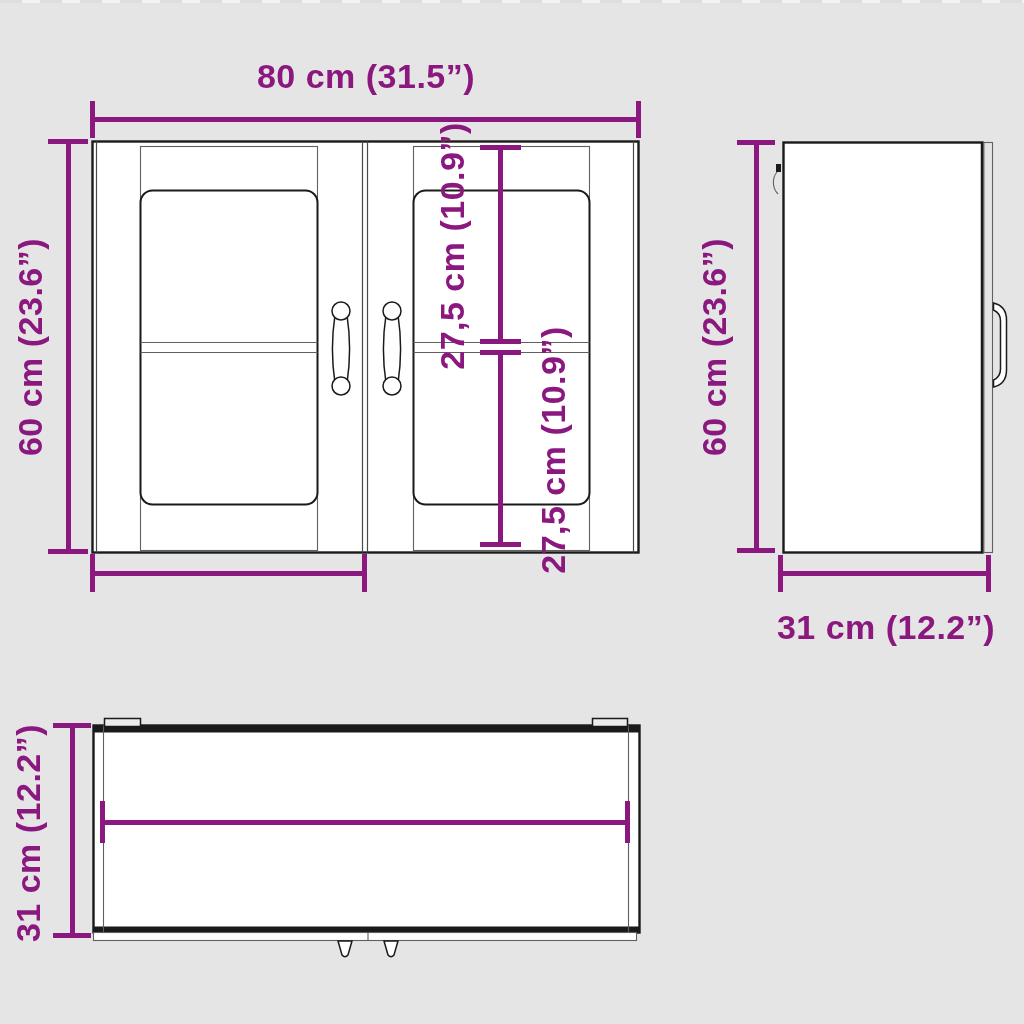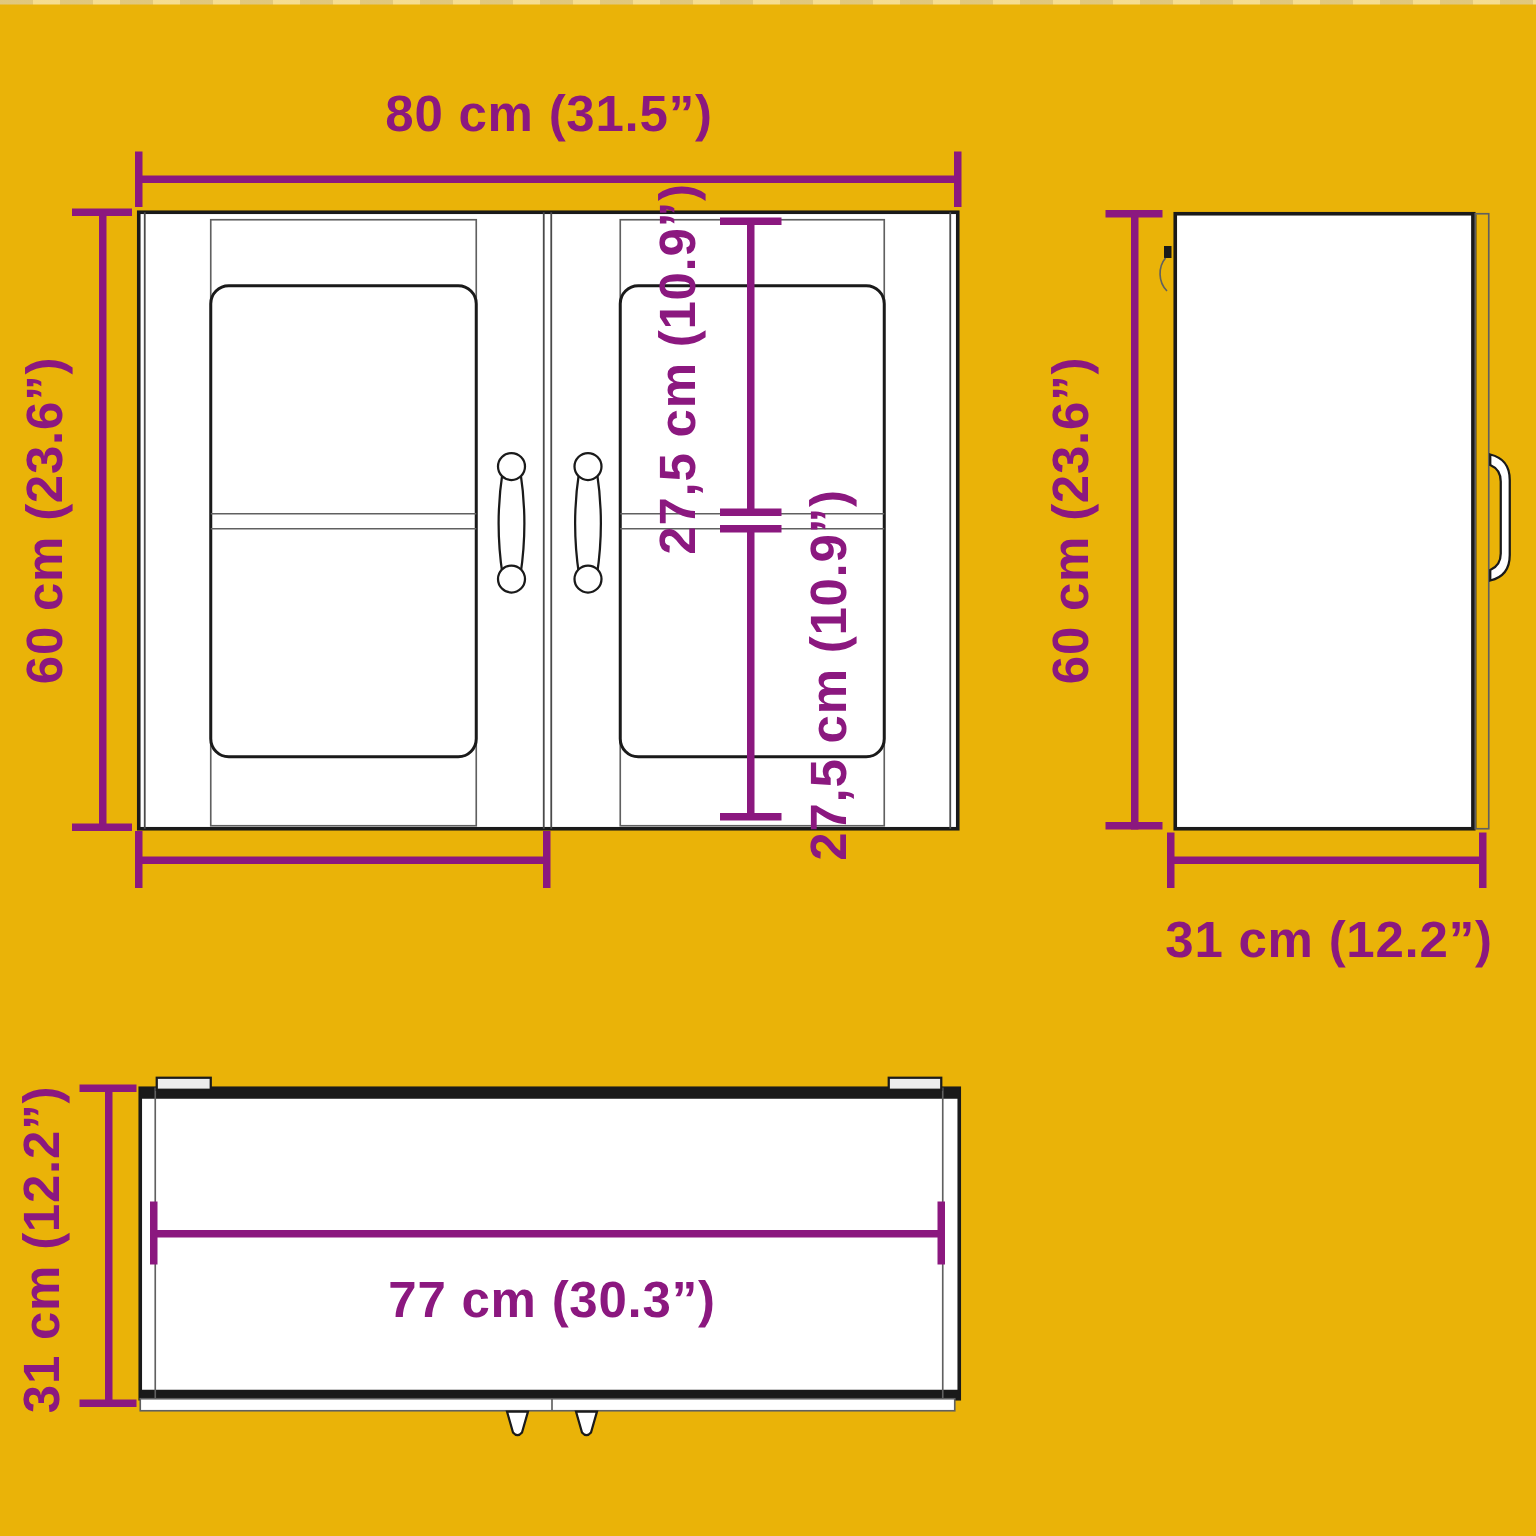--- a/index.html
+++ b/index.html
@@ -1,18 +1,18 @@
 <!DOCTYPE html>
 <html style="--accent: #8B187F; --line: #1a1a1a;"><head>
 <meta charset="utf-8">
 <style>
   html,body { margin:0; padding:0; background:#ffffff; }
   #canvas {
     position:relative; width:1024px; height:1024px; overflow:hidden;
-    background:#eab308;
+    background:#e5e5e5;
     font-family:"Liberation Sans", sans-serif;
   }
   
   .dl { position:absolute; background:var(--accent,#8B187F); }
   
   .lbl {
     position:absolute; color:var(--accent,#8B187F);
     font-size:34px; font-weight:700; letter-spacing:.5px;
     text-align:center; line-height:44px; white-space:nowrap;
   }
@@ -126,15 +126,14 @@
   <div class="lbl" style="left:716px;top:605px;width:340px">31 cm (12.2”)</div>
 
   <div class="dl" style="left:70px;top:725px;width:5px;height:213px"></div>
   <div class="dl" style="left:53px;top:723px;width:38px;height:5px"></div>
   <div class="dl" style="left:53px;top:933px;width:38px;height:5px"></div>
   <div class="lbl rot" style="left:-122px;top:811px;width:300px">31 cm (12.2”)</div>
 
   <div class="dl" style="left:102px;top:820px;width:526px;height:5px"></div>
   <div class="dl" style="left:100px;top:801px;width:5px;height:42px"></div>
   <div class="dl" style="left:625px;top:801px;width:5px;height:42px"></div>
-  <div class="lbl" style="left:188px;top:845px;width:360px">77 cm (30.3”)</div>
 
 </div>
 
 </body></html>

